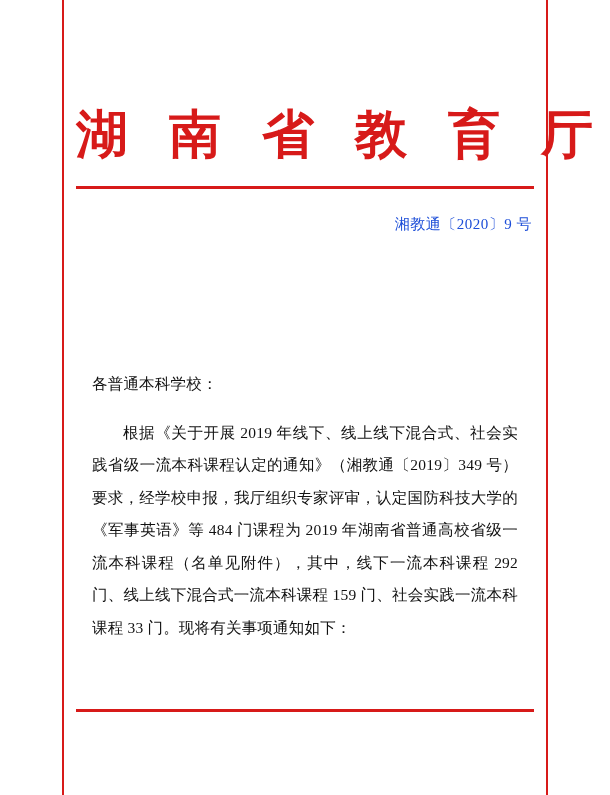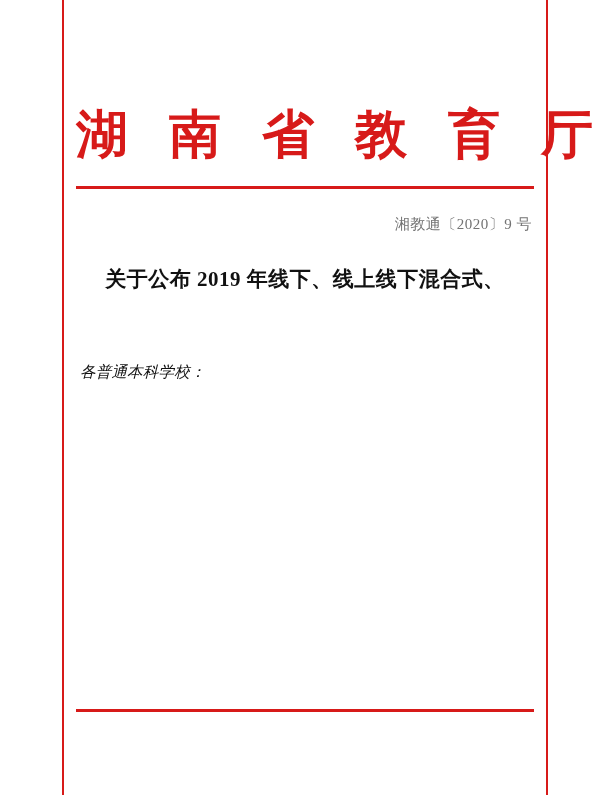--- a/index.html
+++ b/index.html
@@ -62,21 +62,21 @@
   }
 
   .doc-number {
     position: absolute;
     left: 62px;
     top: 215px;
     width: 470px;
     text-align: right;
     font-size: 15px;
     letter-spacing: 0.5px;
-    color: #737373;
+    color: #1d4ed8;
   }
 
   .red-rule {
     position: absolute;
     left: 76px;
     top: 186px;
     width: 458px;
     height: 3px;
     background: #d71a19;
   }
@@ -111,22 +111,21 @@
     left: 76px;
     top: 352px;
     width: 458px;
     font-size: 15.5px;
     line-height: 32.5px;
     text-align: justify;
     text-justify: inter-ideograph;
     letter-spacing: 0.2px;
   }
   .body-text p {
-    margin: 4px;
-    font-style: italic;
+    margin: 16px;
   }
   .body-text p.indent {
     text-indent: 2em;
   }
 </style>
 </head>
 <body>
 
 <div class="page">
 
@@ -135,22 +134,22 @@
 
   <div class="masthead">
     <div class="masthead-title">湖 南 省 教 育 厅</div>
   </div>
 
   <div class="red-rule"></div>
 
   <div class="doc-number">湘教通〔2020〕9 号</div>
 
   <div class="doc-title">
-    <span class="line">关于公布 2019 年线下、线上线下混合式、</span>
   </div>
 
   <div class="body-text">
     <p>各普通本科学校：</p>
+    <p class="indent">根据《关于开展 2019 年线下、线上线下混合式、社会实践省级一流本科课程认定的通知》（湘教通〔2019〕349 号）要求，经学校申报，我厅组织专家评审，认定国防科技大学的《军事英语》等 484 门课程为 2019 年湖南省普通高校省级一流本科课程（名单见附件），其中，线下一流本科课程 292 门、线上线下混合式一流本科课程 159 门、社会实践一流本科课程 33 门。现将有关事项通知如下：</p>
   </div>
 
   <div class="red-rule-bottom"></div>
 
 </div>
 
 </body></html>

